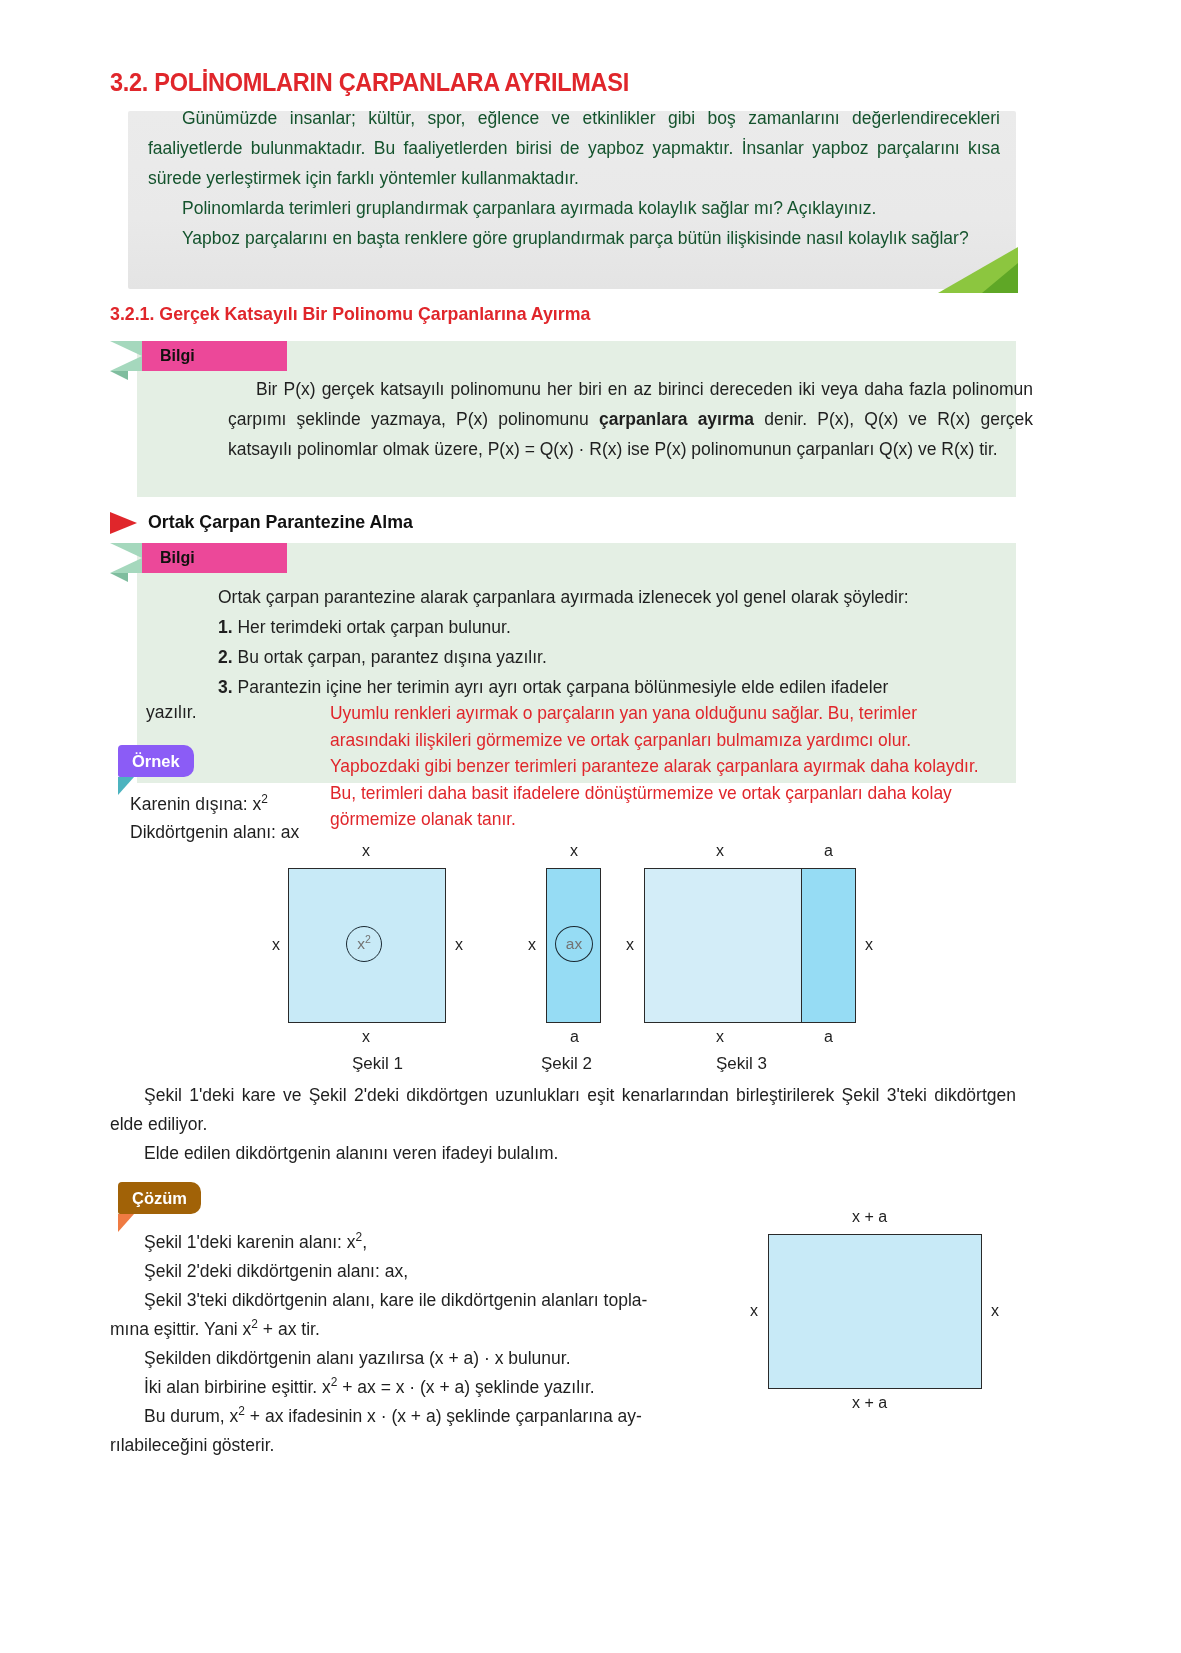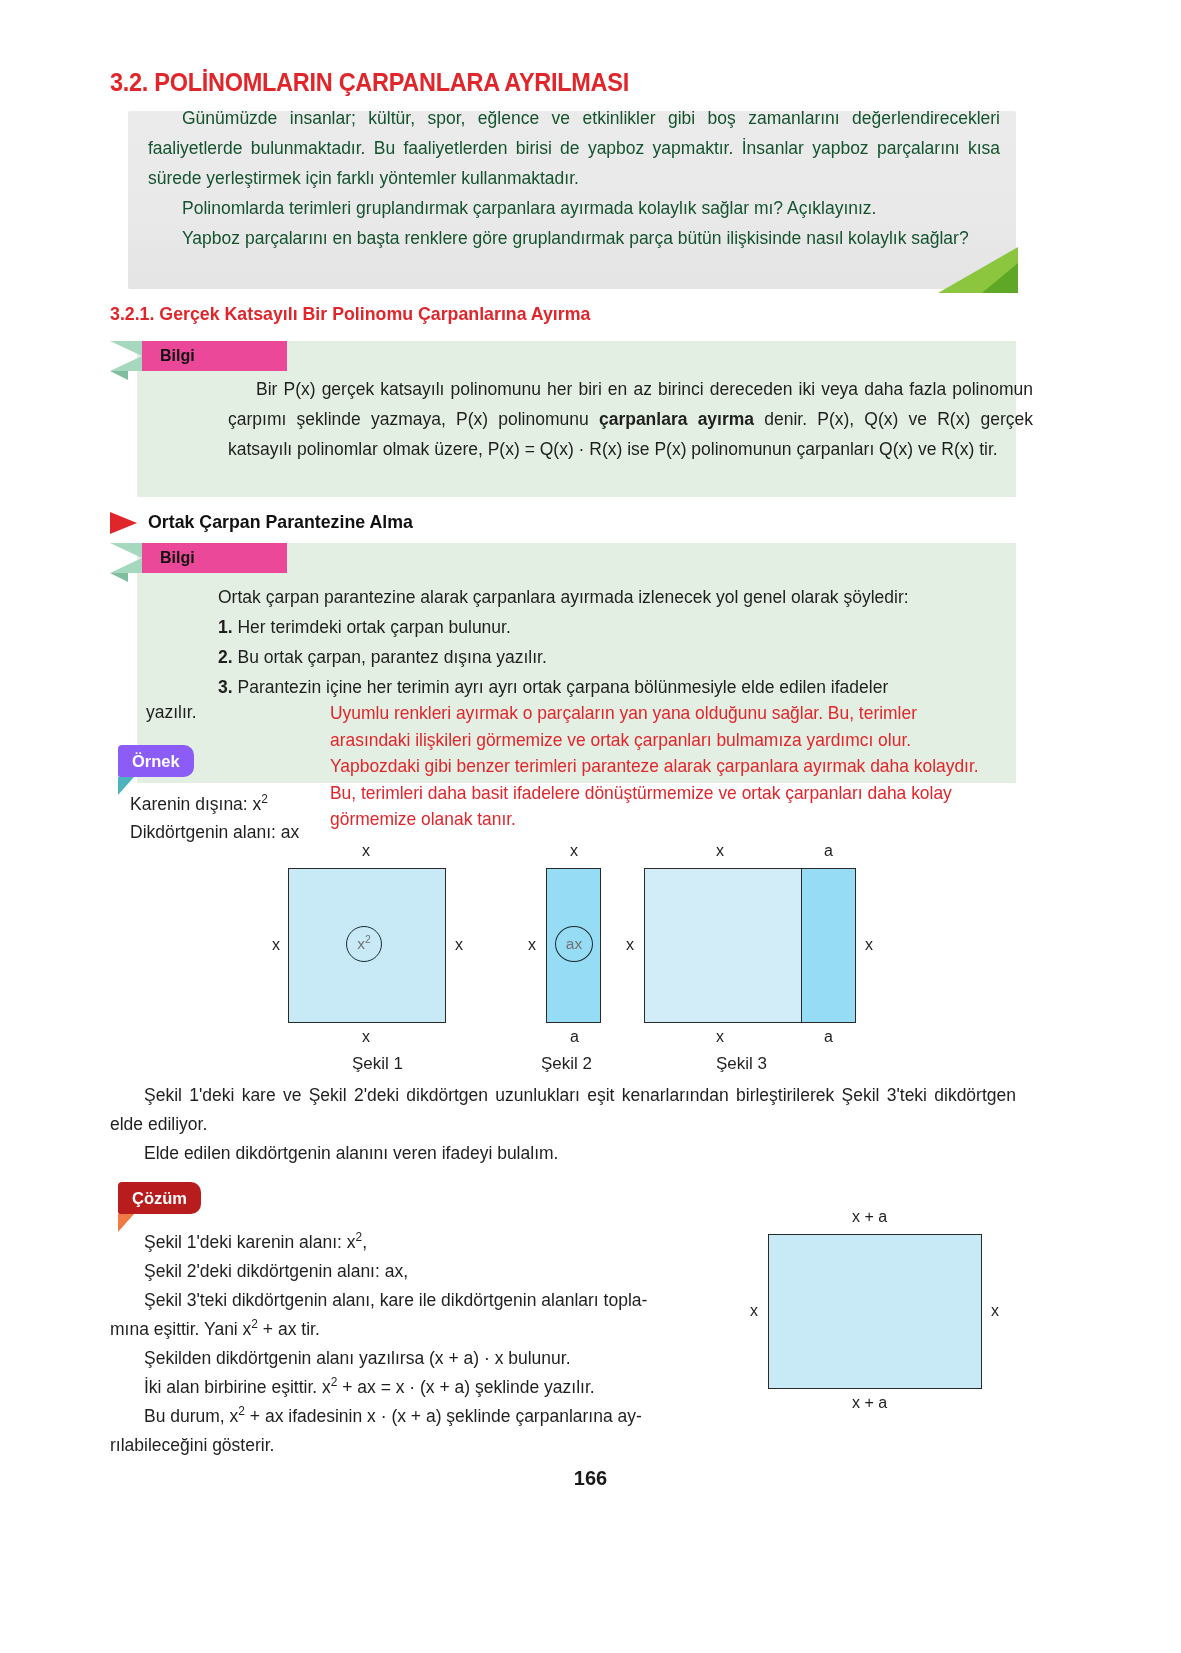--- a/index.html
+++ b/index.html
@@ -164,21 +164,21 @@
     justify-content: center;
     font-size: 16.5px;
     font-weight: bold;
     color: #ffffff;
     border-radius: 4px 10px 10px 2px;
     padding: 0 14px;
     height: 32px;
     box-sizing: border-box;
   }
   .tag-ornek { background: #8b5cf6; }
-  .tag-cozum { background: #b91c1c; }
+  .tag-cozum { background: #a16207; }
   .tag-drop {
     position: absolute;
     width: 0; height: 0;
     border-top: 18px solid;
     border-right: 16px solid transparent;
   }
 
   
   .tb {
     position: absolute;
@@ -365,15 +365,14 @@
   </div>
 
   <div class="figwrap" style="left:768px; top:1234px;">
     <div class="box fill-light" style="left:0; top:0; width:214px; height:155px;"></div>
     <div class="lbl" style="left:84px; top:-26px;">x + a</div>
     <div class="lbl" style="left:-18px; top:68px;">x</div>
     <div class="lbl" style="left:223px; top:68px;">x</div>
     <div class="lbl" style="left:84px; top:160px;">x + a</div>
   </div>
 
-  <div class="pageno">166</div>
 
 </div>
 
 </body></html>

